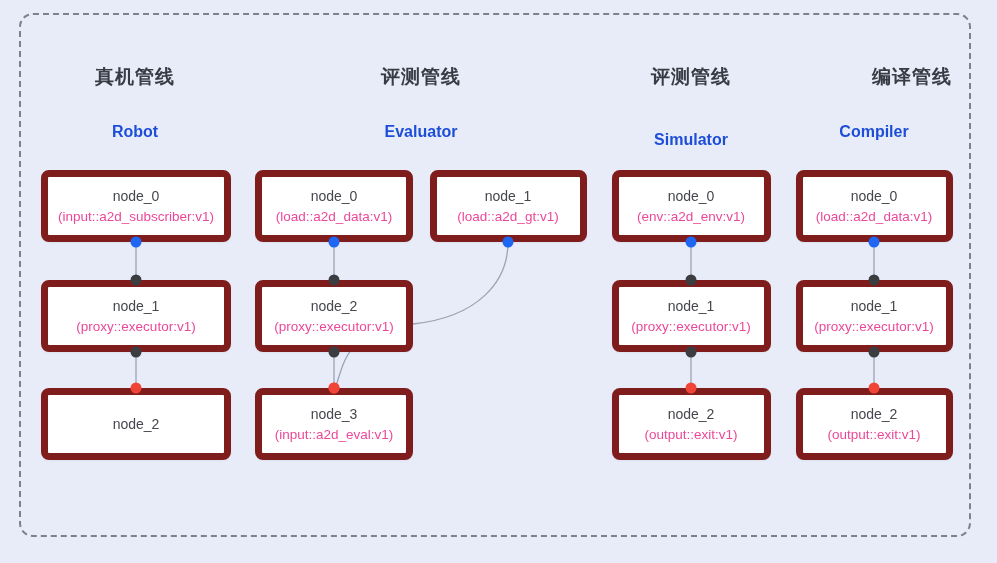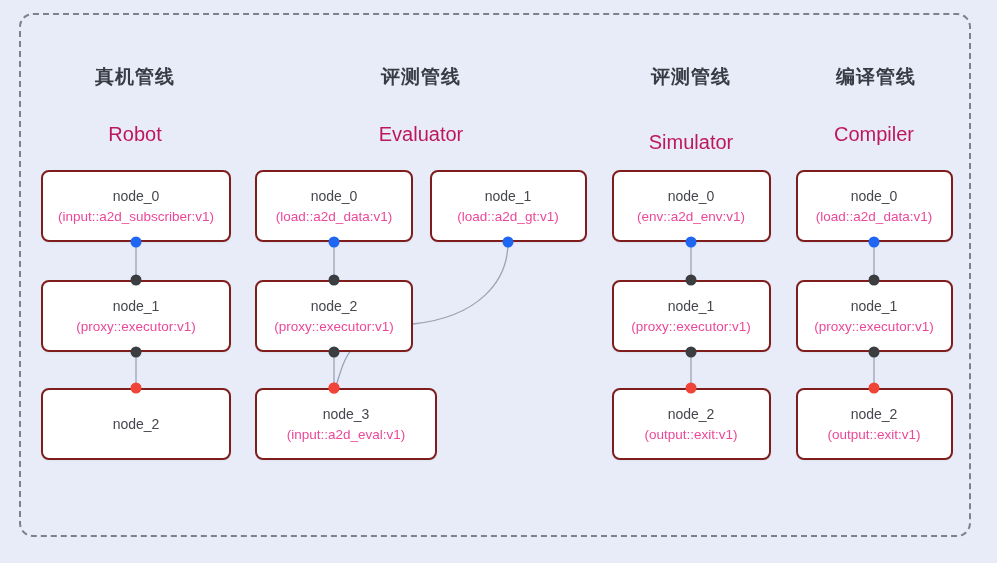--- a/index.html
+++ b/index.html
@@ -31,29 +31,29 @@
     font-size:19px;
     font-weight:700;
     color:#373b44;
     letter-spacing:1px;
     white-space:nowrap;
   }
   .pipe-subtitle{
     position:absolute;
     transform:translateX(-50%);
     top:123px;
-    font-size:20px;
-    font-weight:400;
-    color:#be185d;
+    font-size:16px;
+    font-weight:700;
+    color:#1d4ed8;
     white-space:nowrap;
   }
   .node-box{
     position:absolute;
     background:#ffffff;
-    border:2px solid #7f1d1d;
+    border:7px solid #7f1d1d;
     border-radius:8px;
     box-shadow:0 1px 2px rgba(40,60,110,0.05);
     display:flex;
     flex-direction:column;
     align-items:center;
     justify-content:center;
     gap:3px;
     box-sizing:border-box;
   }
   .node-label{
@@ -102,21 +102,21 @@
         <div class="node-type">(load::a2d_data:v1)</div>
       </div>
       <div class="node-box" style="left: 429.5px; top: 170px; width: 157px; height: 72px;">
         <div class="node-label">node_1</div>
         <div class="node-type">(load::a2d_gt:v1)</div>
       </div>
       <div class="node-box" style="left: 255px; top: 280px; width: 158px; height: 72px;">
         <div class="node-label">node_2</div>
         <div class="node-type">(proxy::executor:v1)</div>
       </div>
-      <div class="node-box" style="left: 255px; top: 388px; width: 182px; height: 72px;">
+      <div class="node-box" style="left: 255px; top: 388px; width: 158px; height: 72px;">
         <div class="node-label">node_3</div>
         <div class="node-type">(input::a2d_eval:v1)</div>
       </div>
       <div class="node-box" style="left: 611.5px; top: 170px; width: 159px; height: 72px;">
         <div class="node-label">node_0</div>
         <div class="node-type">(env::a2d_env:v1)</div>
       </div>
       <div class="node-box" style="left: 611.5px; top: 280px; width: 159px; height: 72px;">
         <div class="node-label">node_1</div>
         <div class="node-type">(proxy::executor:v1)</div>
@@ -138,21 +138,21 @@
         <div class="node-type">(output::exit:v1)</div>
       </div>
     </div>
   <div id="titles">
       <div class="pipe-title" style="left: 135px;">真机管线</div>
       <div class="pipe-subtitle" style="left: 135px;">Robot</div>
       <div class="pipe-title" style="left: 421px;">评测管线</div>
       <div class="pipe-subtitle" style="left: 421px;">Evaluator</div>
       <div class="pipe-title" style="left: 691px;">评测管线</div>
       <div class="pipe-subtitle" style="left: 691px; margin-top: 8px;">Simulator</div>
-      <div class="pipe-title" style="left: 876px;">编译管线</div>
+      <div class="pipe-title" style="left: 912px;">编译管线</div>
       <div class="pipe-subtitle" style="left: 874px;">Compiler</div>
     </div>
   <svg id="dots" class="svg-layer" width="997" height="563" viewBox="0 0 997 563">
       <circle cx="136" cy="242" r="5.5" fill="#1f66f2"></circle>
       <circle cx="136" cy="280" r="5.5" fill="#3b3d41"></circle>
       <circle cx="136" cy="352" r="5.5" fill="#3b3d41"></circle>
       <circle cx="136" cy="388" r="5.5" fill="#f04438"></circle>
       <circle cx="334" cy="242" r="5.5" fill="#1f66f2"></circle>
       <circle cx="334" cy="280" r="5.5" fill="#3b3d41"></circle>
       <circle cx="334" cy="352" r="5.5" fill="#3b3d41"></circle>

